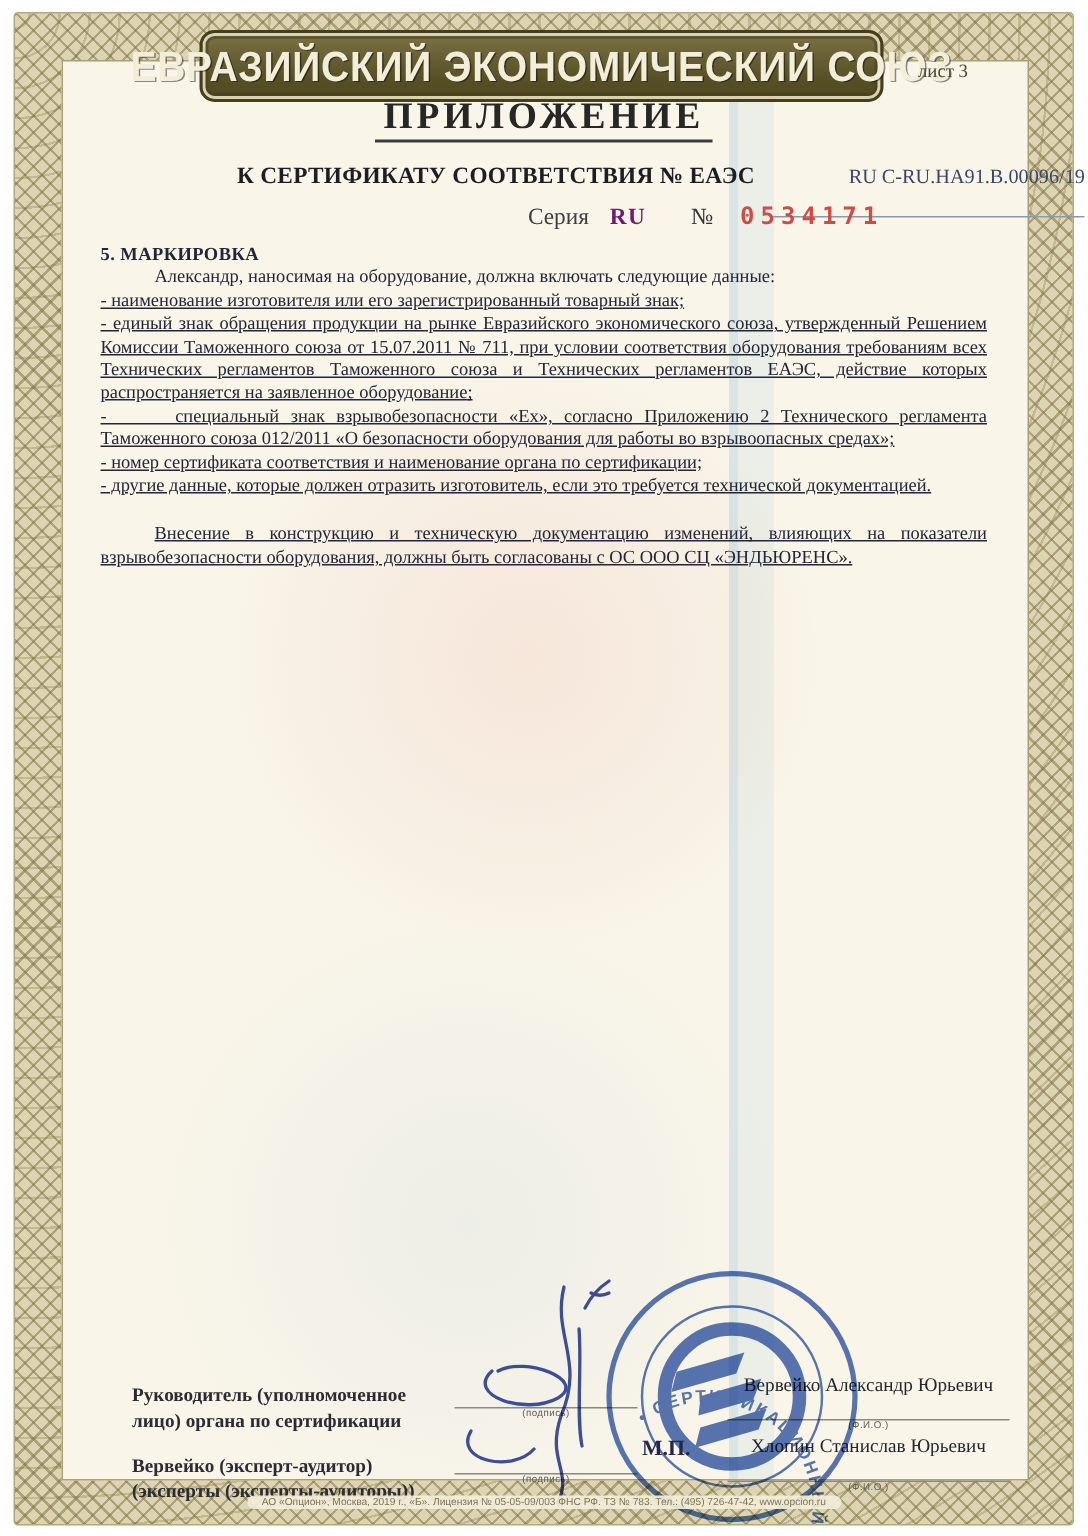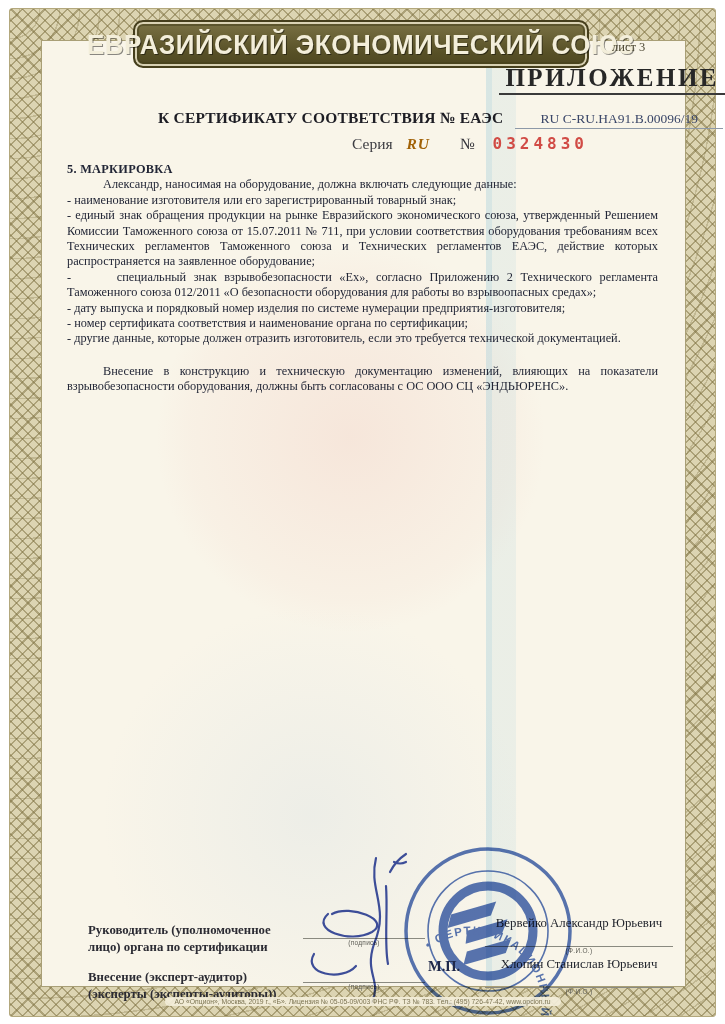--- a/index.html
+++ b/index.html
@@ -30,41 +30,41 @@
     background:linear-gradient(180deg,#7b7245,#575026 70%,#4e4721);
     border:2px solid #453e1c;border-radius:10px;
     box-shadow:inset 0 0 0 2px rgba(240,233,205,.85), inset 0 0 0 4px rgba(70,63,28,.55);
     display:flex;align-items:center;justify-content:center;}
   .banner span{font-family:"Liberation Sans",sans-serif;font-weight:bold;font-size:26px;
     letter-spacing:.5px;color:#f3eeda;white-space:nowrap;transform:scaleY(1.08);
     text-shadow:1px 1px 0 rgba(0,0,0,.45);}
 
   .sheet-label{position:absolute;left:612px;top:40px;font-size:12.5px;color:#4c4733;z-index:5;}
 
-  .title{position:absolute;left:0;top:64px;width:725px;text-align:right;z-index:3;}
+  .title{position:absolute;left:0;top:64px;width:725px;text-align:center;z-index:3;}
   .title span{display:inline-block;font-weight:bold;font-size:25px;letter-spacing:2.5px;
     color:#272727;border-bottom:2px solid #3a3a3a;padding:0 6px 1px 6px;}
 
   .cert-line{position:absolute;left:158px;top:109px;z-index:3;white-space:nowrap;}
   .cert-label{font-weight:bold;font-size:15.5px;color:#1d1d24;letter-spacing:.2px;}
-  .cert-number{display:inline-block;margin-left:8px;width:208px;text-align:center;
-    font-size:13.5px;color:#3a4668;border-bottom:1.5px solid #8d99a8;padding-bottom:1px;}
+  .cert-number{display:inline-block;margin-left:8px;width:208px;text-align:right;
+    font-size:13.5px;color:#3a4668;border-bottom:1.5px solid #8d99a8;padding-bottom:18px;}
 
   .series-line{position:absolute;left:352px;top:134px;z-index:3;white-space:nowrap;font-size:15.5px;color:#3d3d42;}
-  .series-line .ru{color:#a16207;margin:0 26px 0 10px;font-weight:bold;letter-spacing:1px;font-style:italic;}
+  .series-line .ru{color:#701a75;margin:0 26px 0 10px;font-weight:bold;letter-spacing:1px;}
   .series-line .num-sign{color:#33333a;margin-right:14px;}
   .series-line .serial{font-family:"DejaVu Sans Mono",monospace;font-weight:bold;font-size:16px;
     letter-spacing:4px;color:#d14b45;}
 
   
   .body-text{position:absolute;left:67px;top:162px;width:591px;z-index:3;
     font-size:12.3px;line-height:15.4px;color:#222636;}
   .sec-heading{font-weight:bold;letter-spacing:.3px;}
   .indent{text-indent:36px;}
-  .just{text-align:justify;}
+  .just{text-align:justify;text-decoration:underline;}
   .gap-top{margin-top:17px;}
 
   
   .role{position:absolute;font-weight:bold;font-size:12.8px;line-height:17px;color:#2b2b33;z-index:3;}
   .role-head{left:88px;top:922px;width:240px;}
   .role-expert{left:88px;top:969px;width:250px;}
 
   .sig-slot{position:absolute;width:122px;z-index:3;text-align:center;}
   .sig-slot .line{height:16px;border-bottom:1px solid #8a8a80;}
   .cap{font-family:"Liberation Sans",sans-serif;font-size:6.5px;color:#5c5c55;letter-spacing:.3px;}
@@ -105,30 +105,29 @@
 
   <div class="cert-line">
     <span class="cert-label">К СЕРТИФИКАТУ СООТВЕТСТВИЯ № ЕАЭС</span>
     <span class="cert-number">RU C-RU.HA91.B.00096/19</span>
   </div>
 
   <div class="series-line">
     <span>Серия</span>
     <span class="ru">RU</span>
     <span class="num-sign">№</span>
-    <span class="serial">0324830</span>
+    <span class="serial">0534171</span>
   </div>
 
   <div class="body-text">
     <div class="sec-heading">5. МАРКИРОВКА</div>
     <div class="indent">Александр, наносимая на оборудование, должна включать следующие данные:</div>
     <div class="just">- наименование изготовителя или его зарегистрированный товарный знак;</div>
     <div class="just">- единый знак обращения продукции на рынке Евразийского экономического союза, утвержденный Решением Комиссии Таможенного союза от 15.07.2011 № 711, при условии соответствия оборудования требованиям всех Технических регламентов Таможенного союза и Технических регламентов ЕАЭС, действие которых распространяется на заявленное оборудование;</div>
     <div class="just">-&nbsp;&nbsp;&nbsp;&nbsp;&nbsp; специальный знак взрывобезопасности «Ех», согласно Приложению 2 Технического регламента Таможенного союза 012/2011 «О безопасности оборудования для работы во взрывоопасных средах»;</div>
-    <div class="just">- дату выпуска и порядковый номер изделия по системе нумерации предприятия-изготовителя;</div>
     <div class="just">- номер сертификата соответствия и наименование органа по сертификации;</div>
     <div class="just">- другие данные, которые должен отразить изготовитель, если это требуется технической документацией.</div>
     <div class="indent just gap-top">Внесение в конструкцию и техническую документацию изменений, влияющих на показатели взрывобезопасности оборудования, должны быть согласованы с ОС ООО СЦ «ЭНДЬЮРЕНС».</div>
   </div>
 
   <div class="role role-head">
     <div>Руководитель (уполномоченное</div>
     <div>лицо) органа по сертификации</div>
   </div>
 
@@ -138,21 +137,21 @@
   </div>
 
   <div class="mp">М.П.</div>
 
   <div class="name-slot name-head">
     <div class="nm">Вервейко Александр Юрьевич</div>
     <div class="cap">(Ф.И.О.)</div>
   </div>
 
   <div class="role role-expert">
-    <div>Внесение (эксперт-аудитор)</div>
+    <div>Вервейко (эксперт-аудитор)</div>
     <div>(эксперты (эксперты-аудиторы))</div>
   </div>
 
   <div class="sig-slot sig-2">
     <div class="line"></div>
     <div class="cap">(подпись)</div>
   </div>
 
   <div class="name-slot name-expert">
     <div class="nm">Хлопин Станислав Юрьевич</div>

